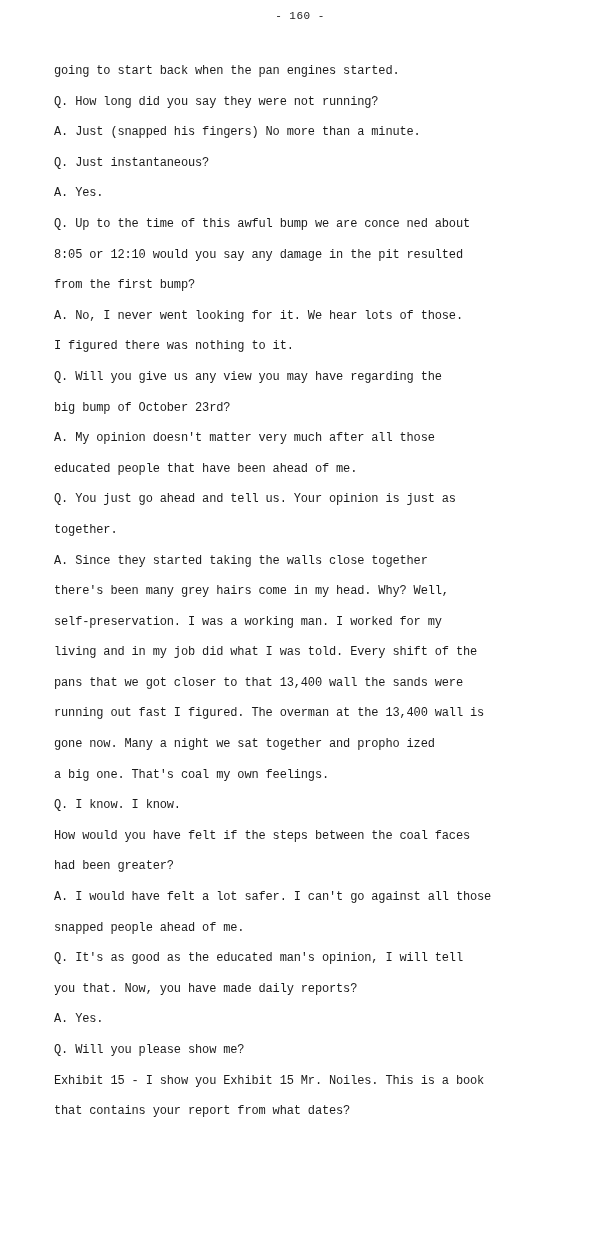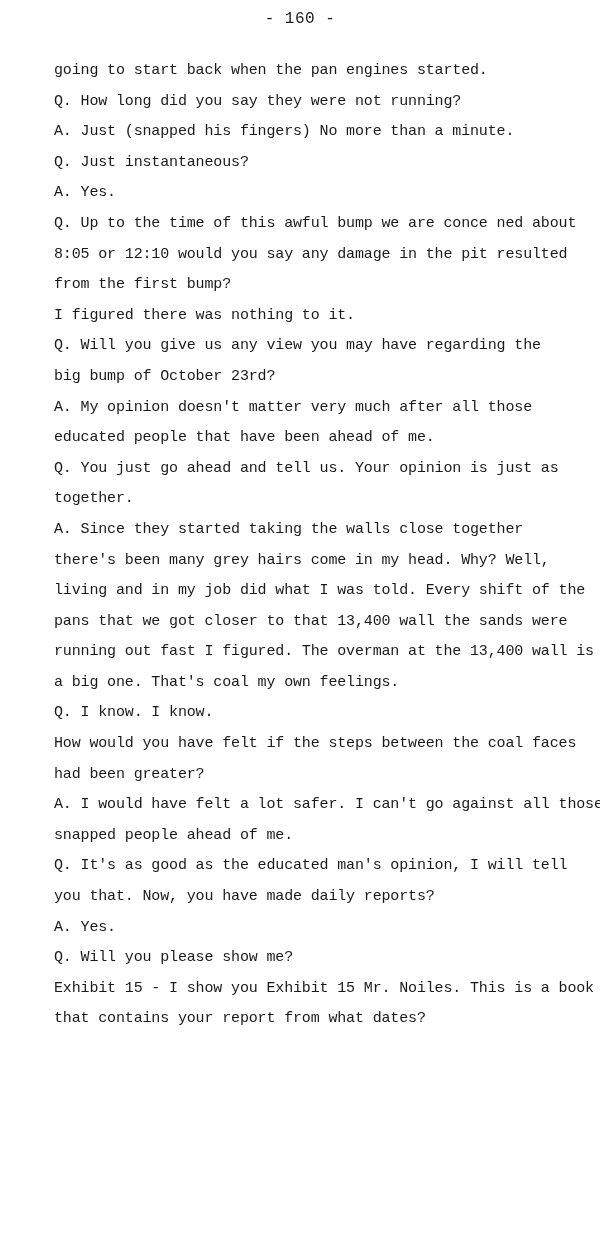--- a/index.html
+++ b/index.html
@@ -14,63 +14,66 @@
       overflow: hidden;
       font-family: "Liberation Mono", "DejaVu Sans Mono", monospace;
       color: #1a1a1a;
     }
     .page-number {
       position: absolute;
       top: 10px;
       left: 0;
       width: 600px;
       text-align: center;
-      font-size: 16px;
+      font-size: 11px;
       letter-spacing: 0.5px;
     }
     .body-text {
       position: absolute;
       top: 60px;
       left: 54px;
       width: 520px;
     }
     .line {
       height: 30.6px;
       line-height: 22px;
-      font-size: 15px;
+      font-size: 12px;
       white-space: nowrap;
       letter-spacing: -0.15px;
     }
   </style>
 </head>
 <body>
 
 <div class="page-number">- 160 -</div>
 
 <div class="body-text">
   <div class="line">going to start back when the pan engines started.</div>
   <div class="line">Q. How long did you say they were not running?</div>
   <div class="line">A. Just (snapped his fingers)  No more than a minute.</div>
   <div class="line">Q. Just instantaneous?</div>
   <div class="line">A. Yes.</div>
   <div class="line">Q. Up to the time of this awful bump we are conce ned about</div>
   <div class="line">8:05 or 12:10 would you say any damage in the pit resulted</div>
   <div class="line">from the first bump?</div>
+  <div class="line">A. No, I never went looking for it.  We hear lots of those.</div>
   <div class="line">I figured there was nothing to it.</div>
   <div class="line">Q. Will you give us any view you may have regarding the</div>
   <div class="line">big bump of October 23rd?</div>
   <div class="line">A. My opinion doesn't matter very much after all those</div>
   <div class="line">educated people that have been ahead of me.</div>
   <div class="line">Q. You just go ahead and tell us.  Your opinion is just as</div>
   <div class="line">together.</div>
   <div class="line">A. Since they started taking the walls close together</div>
   <div class="line">there's been many grey hairs come in my head.  Why?  Well,</div>
+  <div class="line">self-preservation.  I was a working man.  I worked for my</div>
   <div class="line">living and in my job did what I was told.  Every shift of the</div>
   <div class="line">pans that we got closer to that 13,400 wall the sands were</div>
   <div class="line">running out fast I figured.  The overman at the 13,400 wall is</div>
+  <div class="line">gone now.  Many a night we sat together and propho ized</div>
   <div class="line">a big one.  That's coal my own feelings.</div>
   <div class="line">Q. I know. I know.</div>
   <div class="line">How would you have felt if the steps between the coal faces</div>
   <div class="line">had been greater?</div>
   <div class="line">A. I would have felt a lot safer.  I can't go against all those</div>
   <div class="line">snapped people ahead of me.</div>
   <div class="line">Q. It's as good as the educated man's opinion, I will tell</div>
   <div class="line">you that. Now, you have made daily reports?</div>
   <div class="line">A. Yes.</div>
   <div class="line">Q. Will you please show me?</div>

